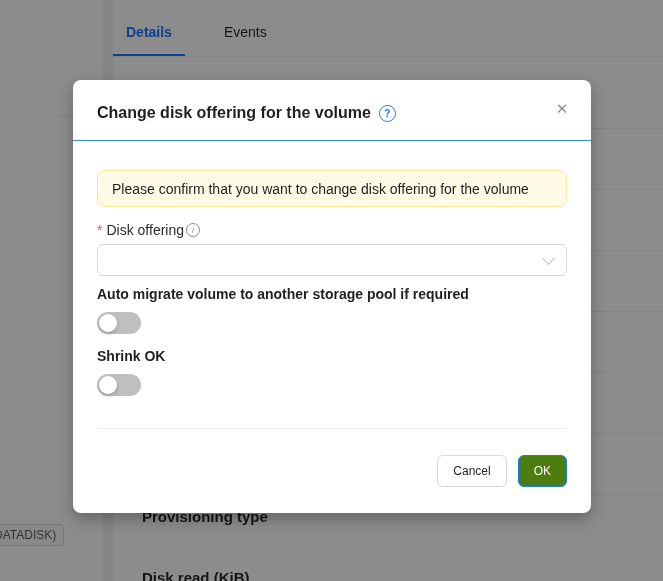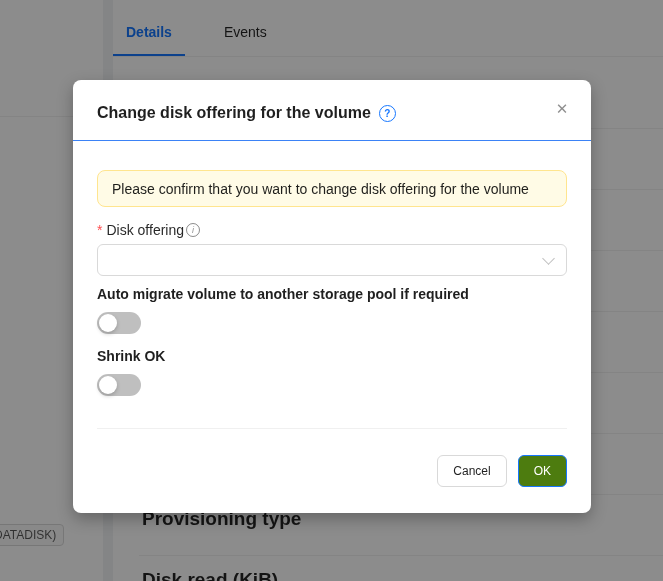--- a/index.html
+++ b/index.html
@@ -15,21 +15,21 @@
                  font-size:12px; color:rgba(0,0,0,0.65); white-space:nowrap; }
   .content{ position:absolute; left:113px; top:0; right:0; height:581px; background:#fff; }
   .tab-bar{ position:absolute; top:0; left:0; right:0; height:57px;
             border-bottom:1px solid #f0f0f0; display:flex; align-items:flex-end; gap:26px; }
   .tab{ position:relative; padding:0 13px 16px; font-size:14px; line-height:16px;
         color:rgba(0,0,0,0.85); cursor:pointer; }
   .tab.active{ color:#1677ff; font-weight:700; }
   .ink-bar{ position:absolute; left:0; right:0; bottom:0; height:2px; background:#1677ff; }
   .rows{ position:absolute; top:57px; left:26px; right:0; padding-top:11px; }
   .row{ height:61px; border-bottom:1px solid #f0f0f0; padding:13px 0 0 3px; }
-  .row-label{ font-size:19px; font-weight:700; color:rgba(0,0,0,0.85); }
+  .row-label{ font-size:15px; font-weight:700; color:rgba(0,0,0,0.85); }
   .row-value{ margin-top:7px; font-size:14px; color:rgba(0,0,0,0.75); }
 
   
   .overlay{ position:absolute; inset:0; background:rgba(0,0,0,0.45); }
   .modal{ position:absolute; left:73px; top:80px; width:518px; height:433px;
           background:#fff; border-radius:8px; box-shadow:0 6px 16px rgba(0,0,0,0.28); }
   .modal-header{ display:flex; align-items:center; height:61px; padding:6px 24px 0;
                  border-bottom:1px solid #3b82f6; }
   .modal-title{ font-size:16px; font-weight:700; color:rgba(0,0,0,0.88); }
   .help-icon{ width:17px; height:17px; border:1.5px solid #1677ff; border-radius:50%;

